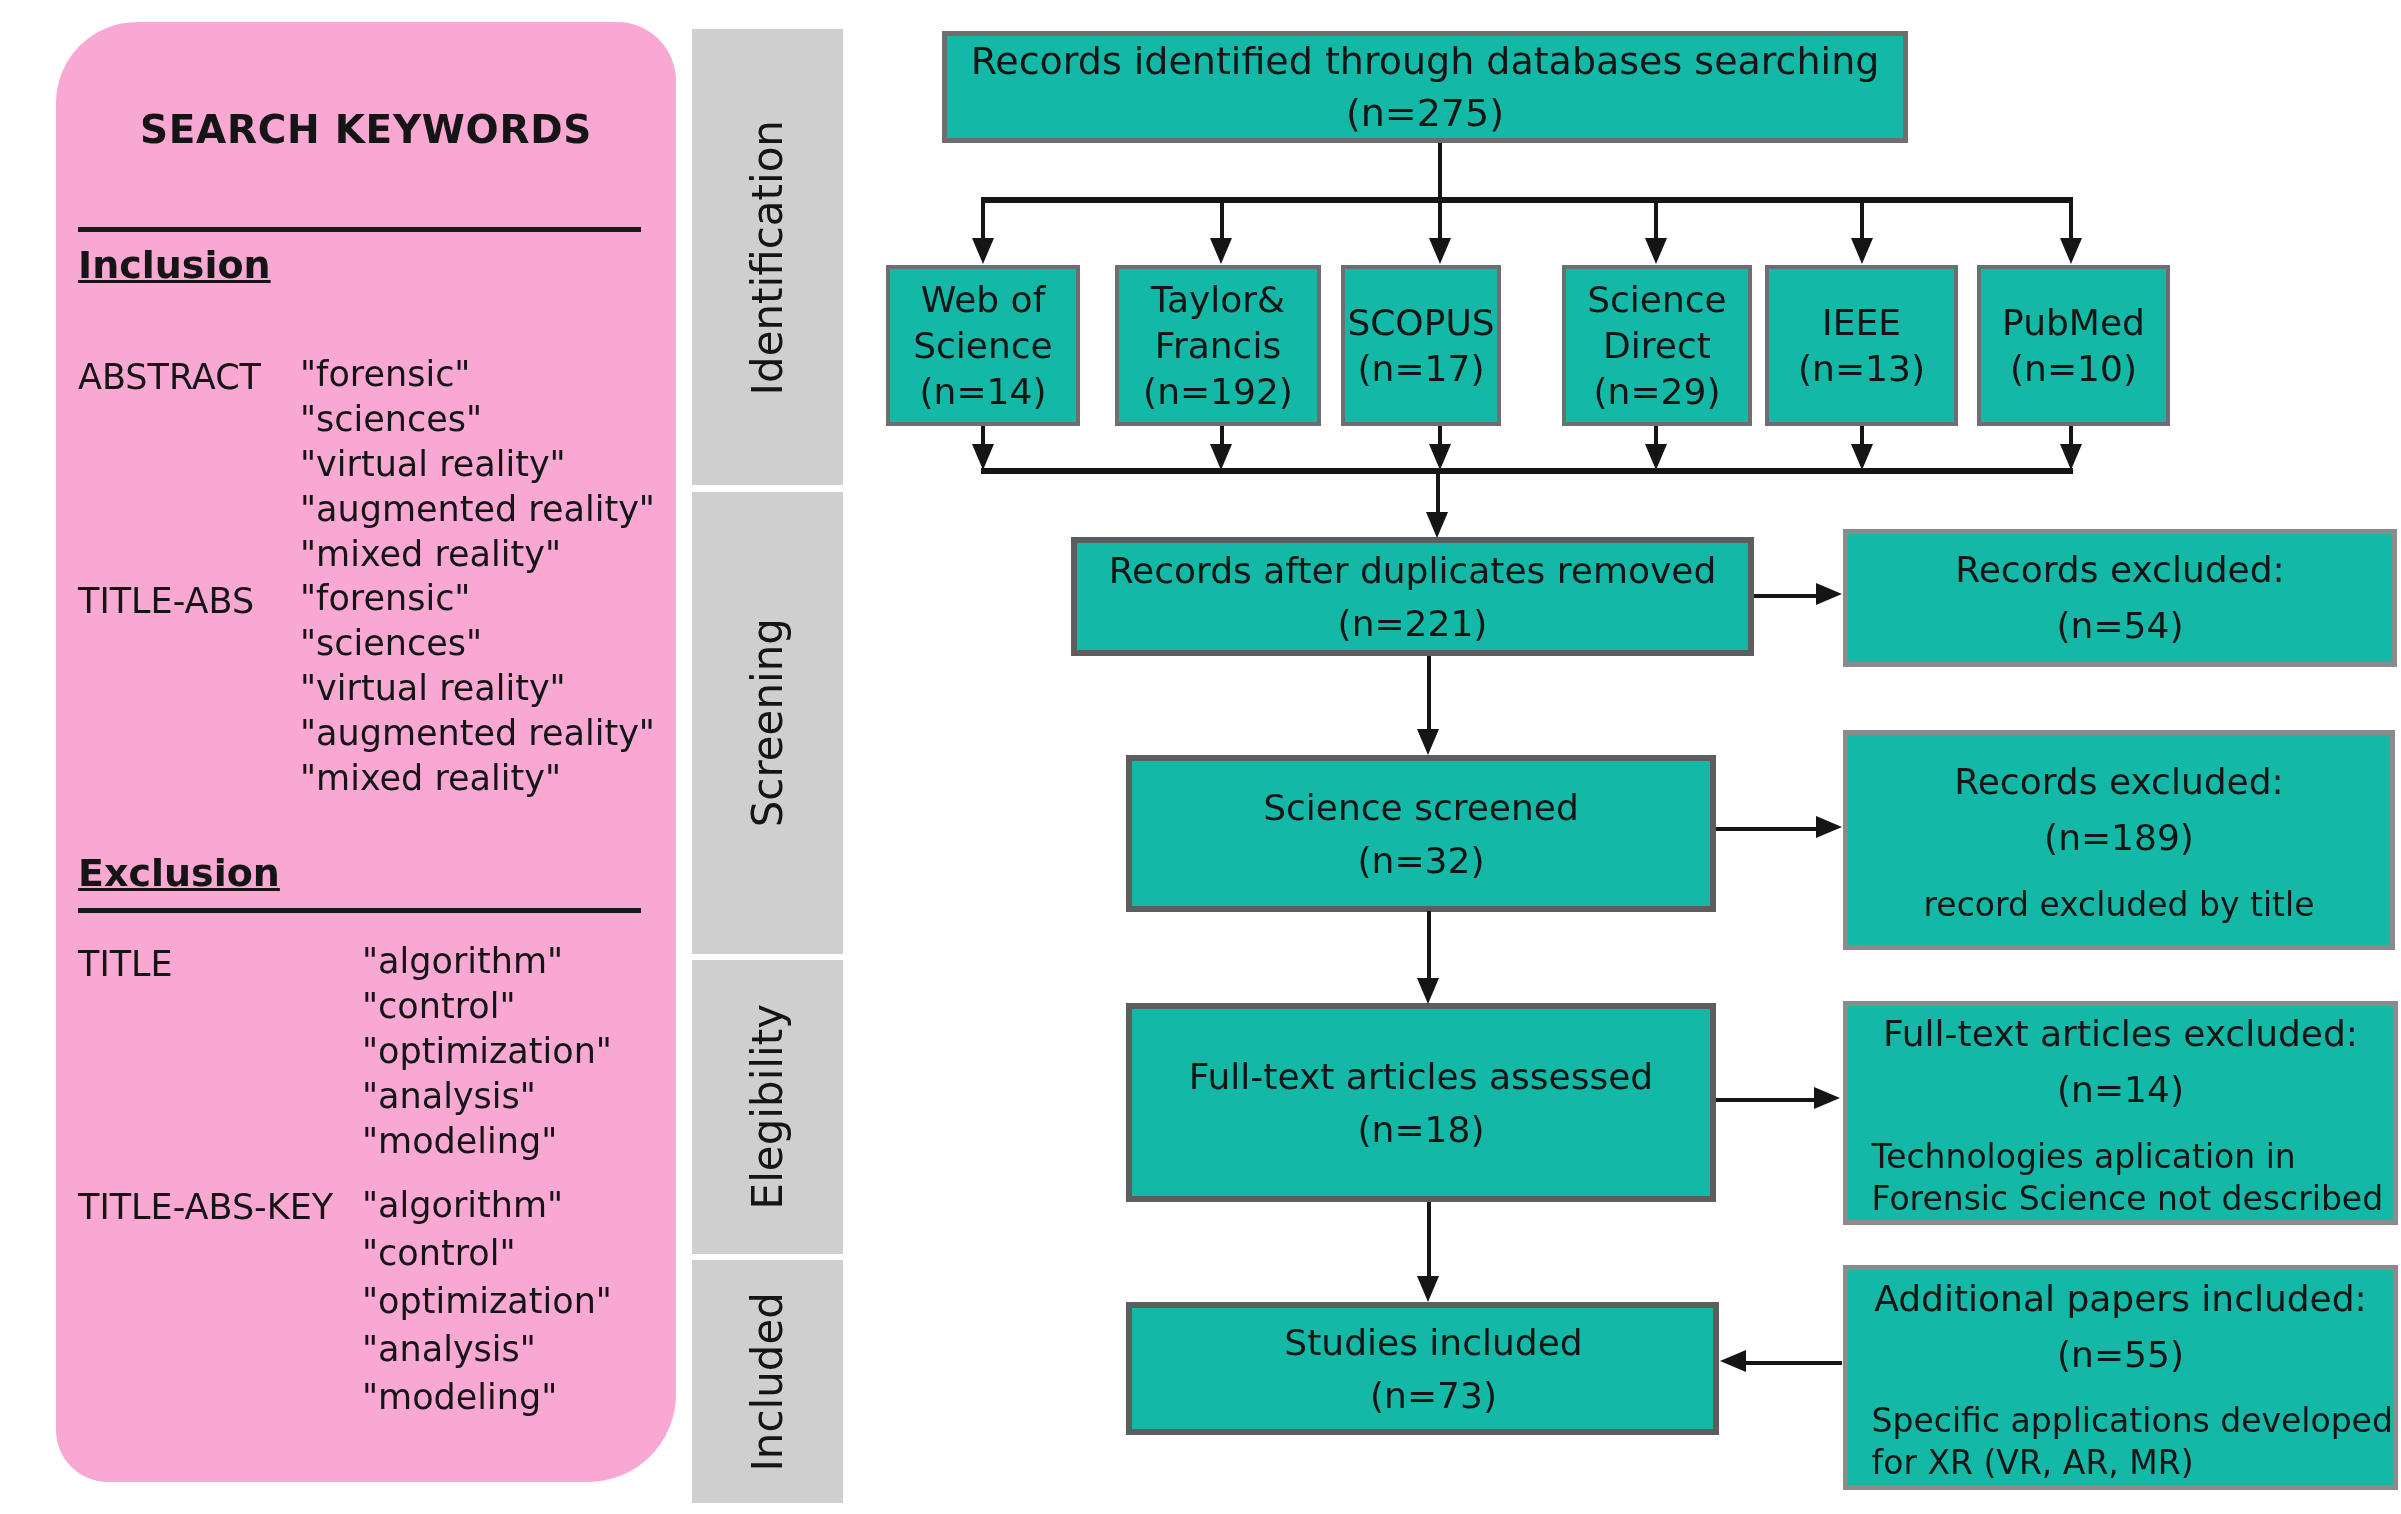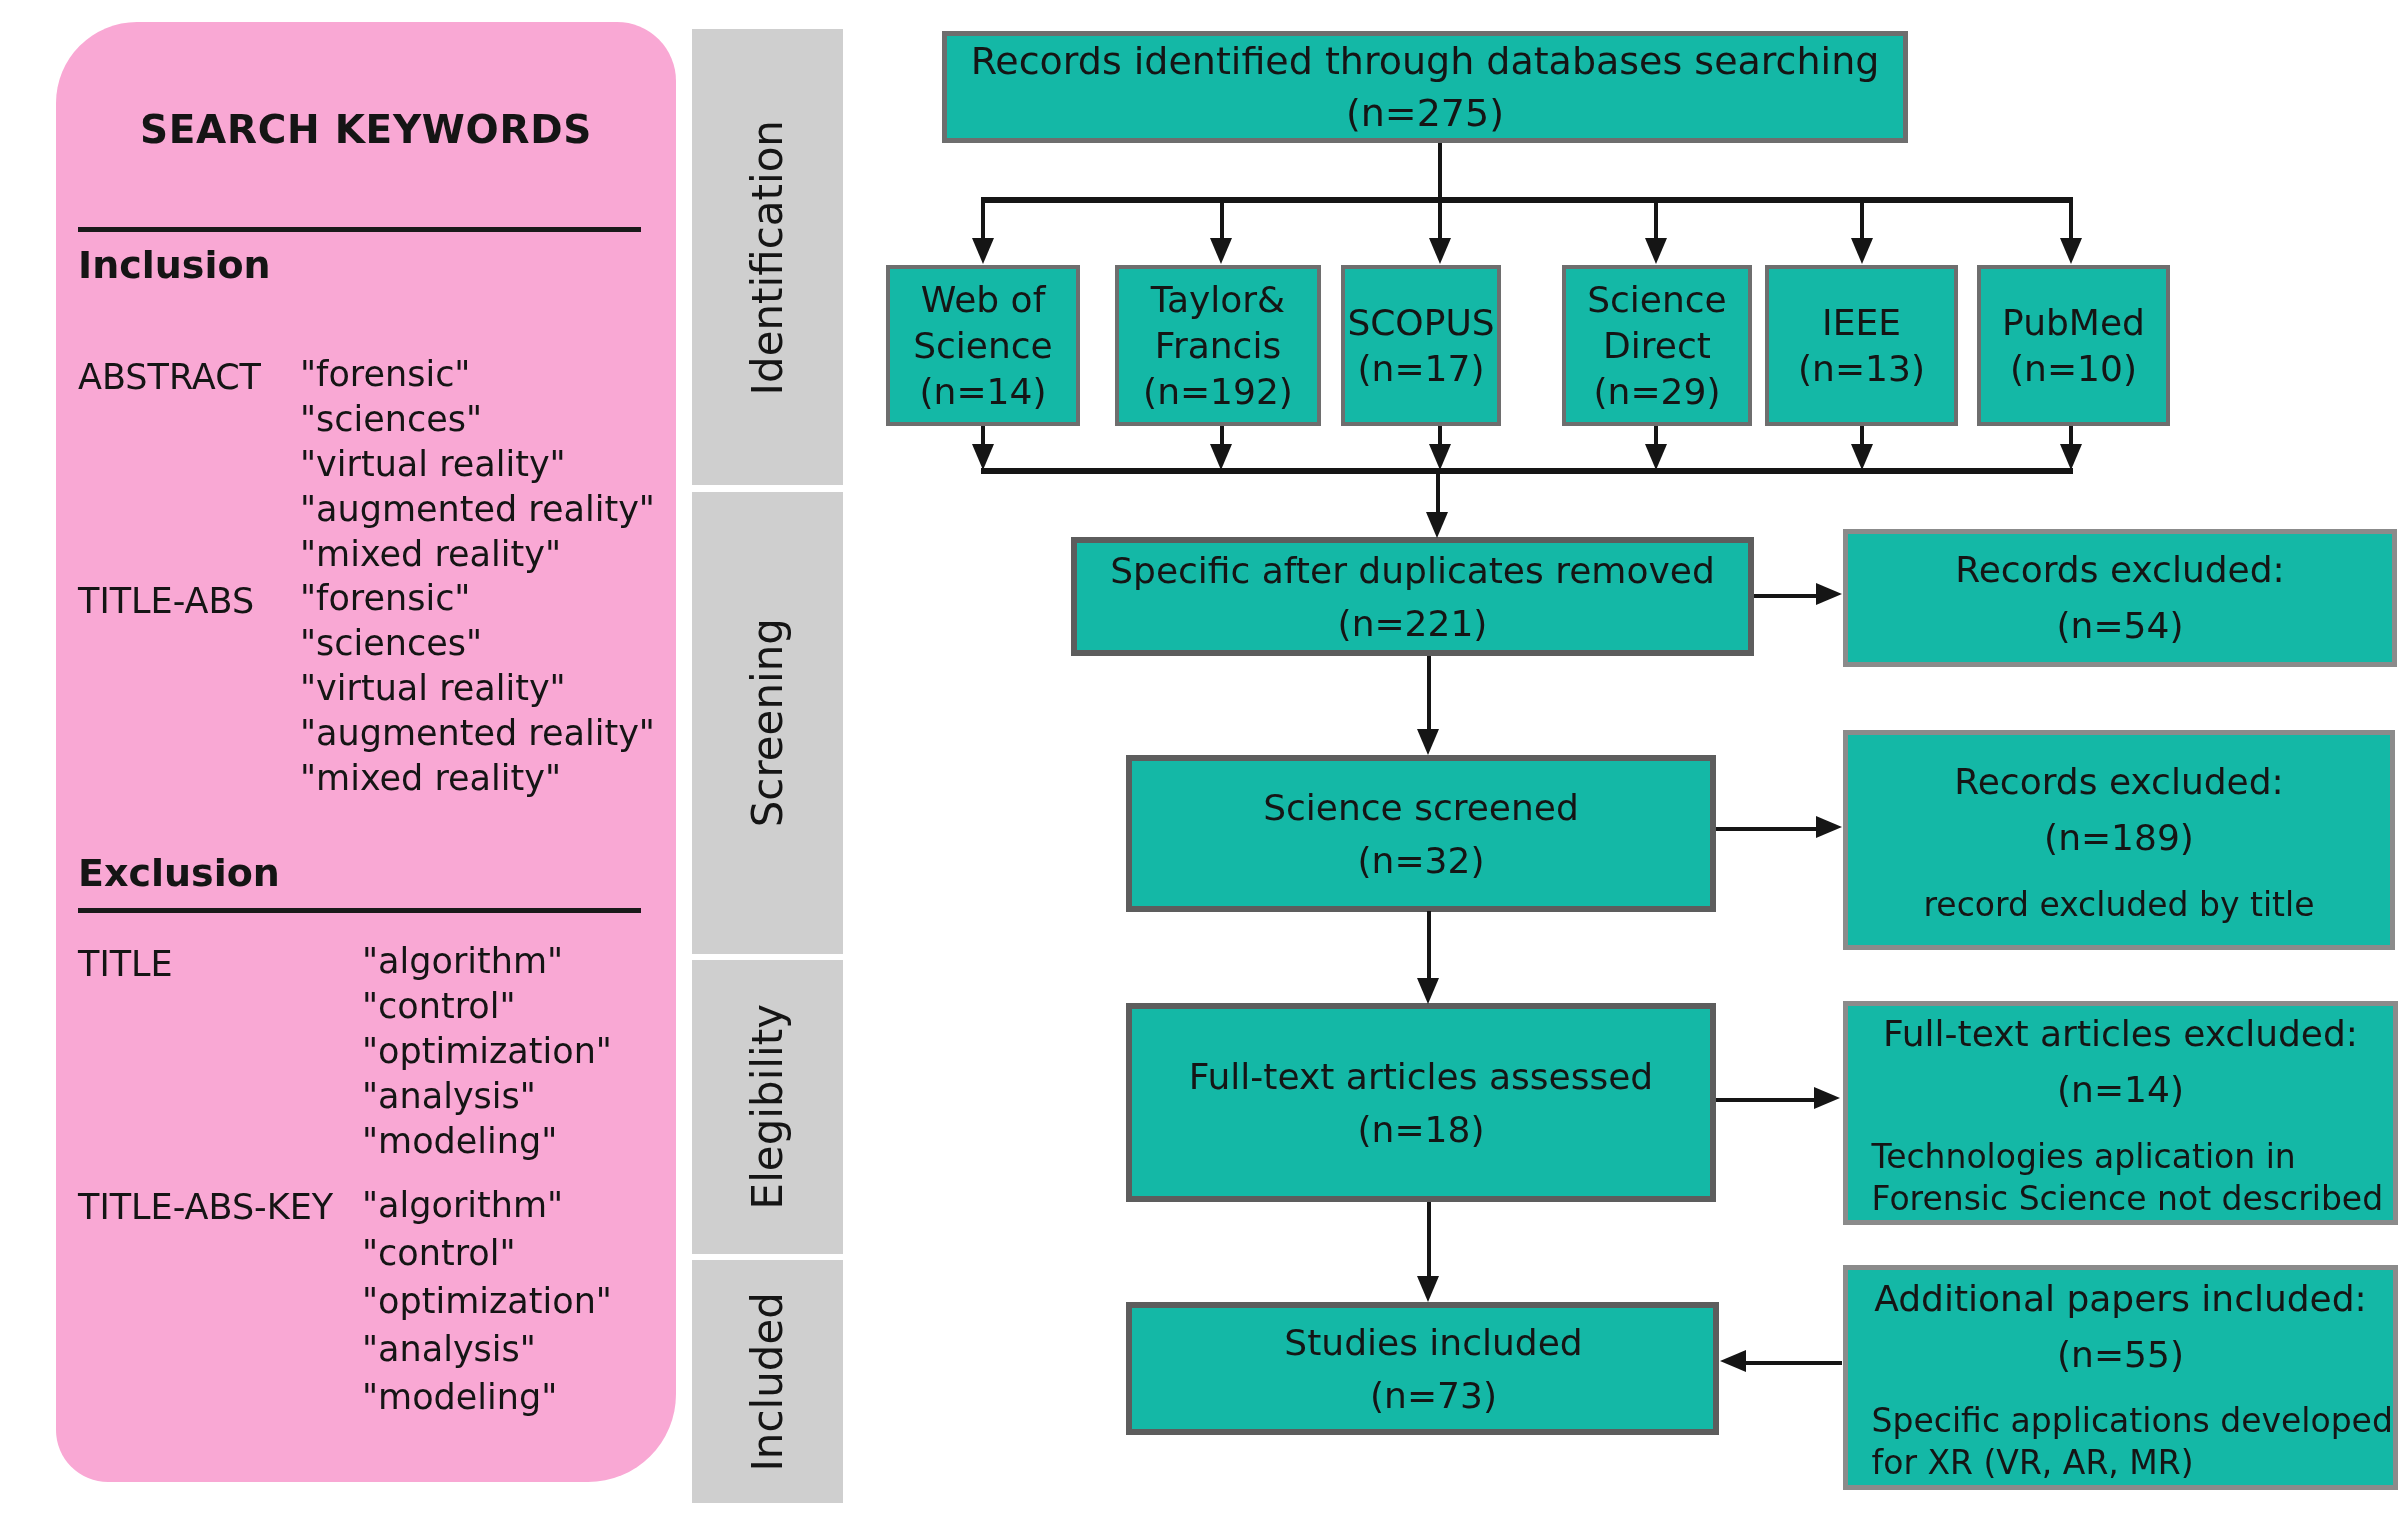--- a/index.html
+++ b/index.html
@@ -13,21 +13,21 @@
     position:absolute; left:56px; top:22px; width:620px; height:1460px;
     background:#f9a8d4; border-radius:81px 59px 88px 52px;
   }
   .panel-title {
     position:absolute; top:85px; left:0; width:100%; text-align:center;
     font-weight:bold; font-size:39px; letter-spacing:0.7px;
   }
   .rule { position:absolute; left:22px; width:563px; height:5.2px; background:#1a1a1a; }
   .rule1 { top:205px; }
   .rule2 { top:886px; }
-  .sec-h { position:absolute; left:22px; font-size:38px; font-weight:bold; }
+  .sec-h { position:absolute; left:22px; font-size:38px; font-weight:bold;text-decoration:underline; }
   .inclusion-h { top:221px; }
   .exclusion-h { top:829px; }
   .row-label { position:absolute; left:22px; font-size:35px; }
   .abstract-l { top:335px; }
   .titleabs-l { top:559px; }
   .title-l { top:922px; }
   .titleabskey-l { top:1165px; }
   .kw-list { position:absolute; font-size:35px; }
   .list1 { left:244px; top:330px; line-height:45px; }
   .list2 { left:244px; top:554px; line-height:45px; }
@@ -163,21 +163,21 @@
   <div class="box db db5">
     <div>IEEE</div>
     <div>(n=13)</div>
   </div>
   <div class="box db db6">
     <div>PubMed</div>
     <div>(n=10)</div>
   </div>
 
   <div class="box main m1">
-    <div>Specific after duplicates removed</div>
+    <div>Records after duplicates removed</div>
     <div>(n=221)</div>
   </div>
   <div class="box main m2">
     <div>Science screened</div>
     <div>(n=32)</div>
   </div>
   <div class="box main m3">
     <div>Full-text articles assessed</div>
     <div>(n=18)</div>
   </div>

